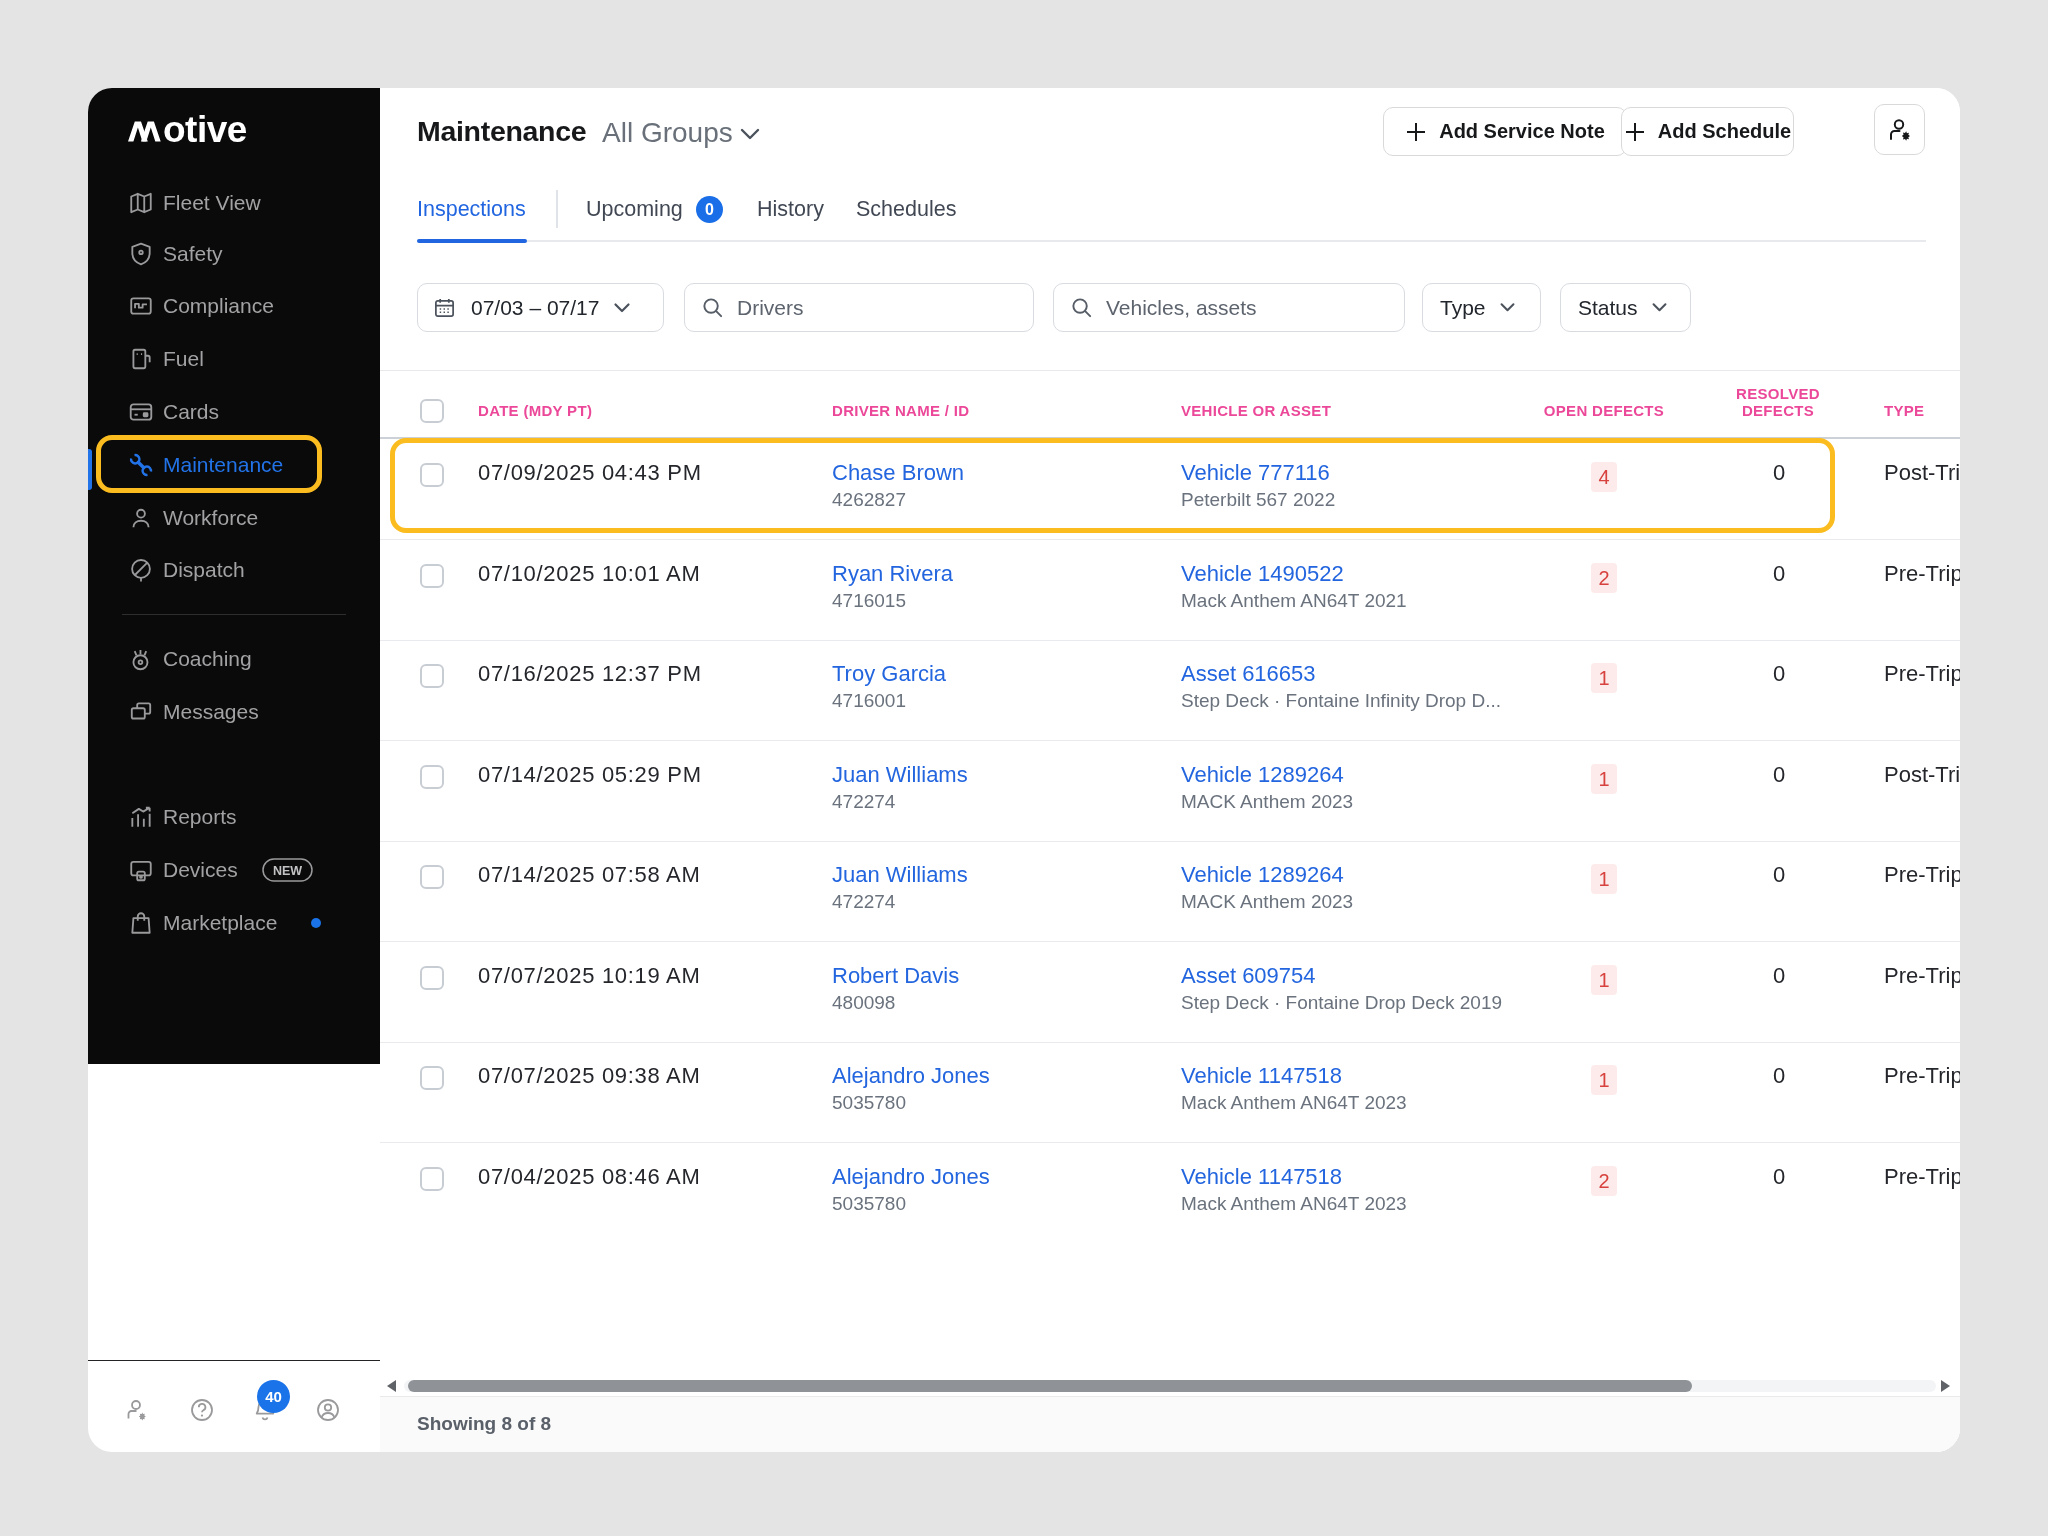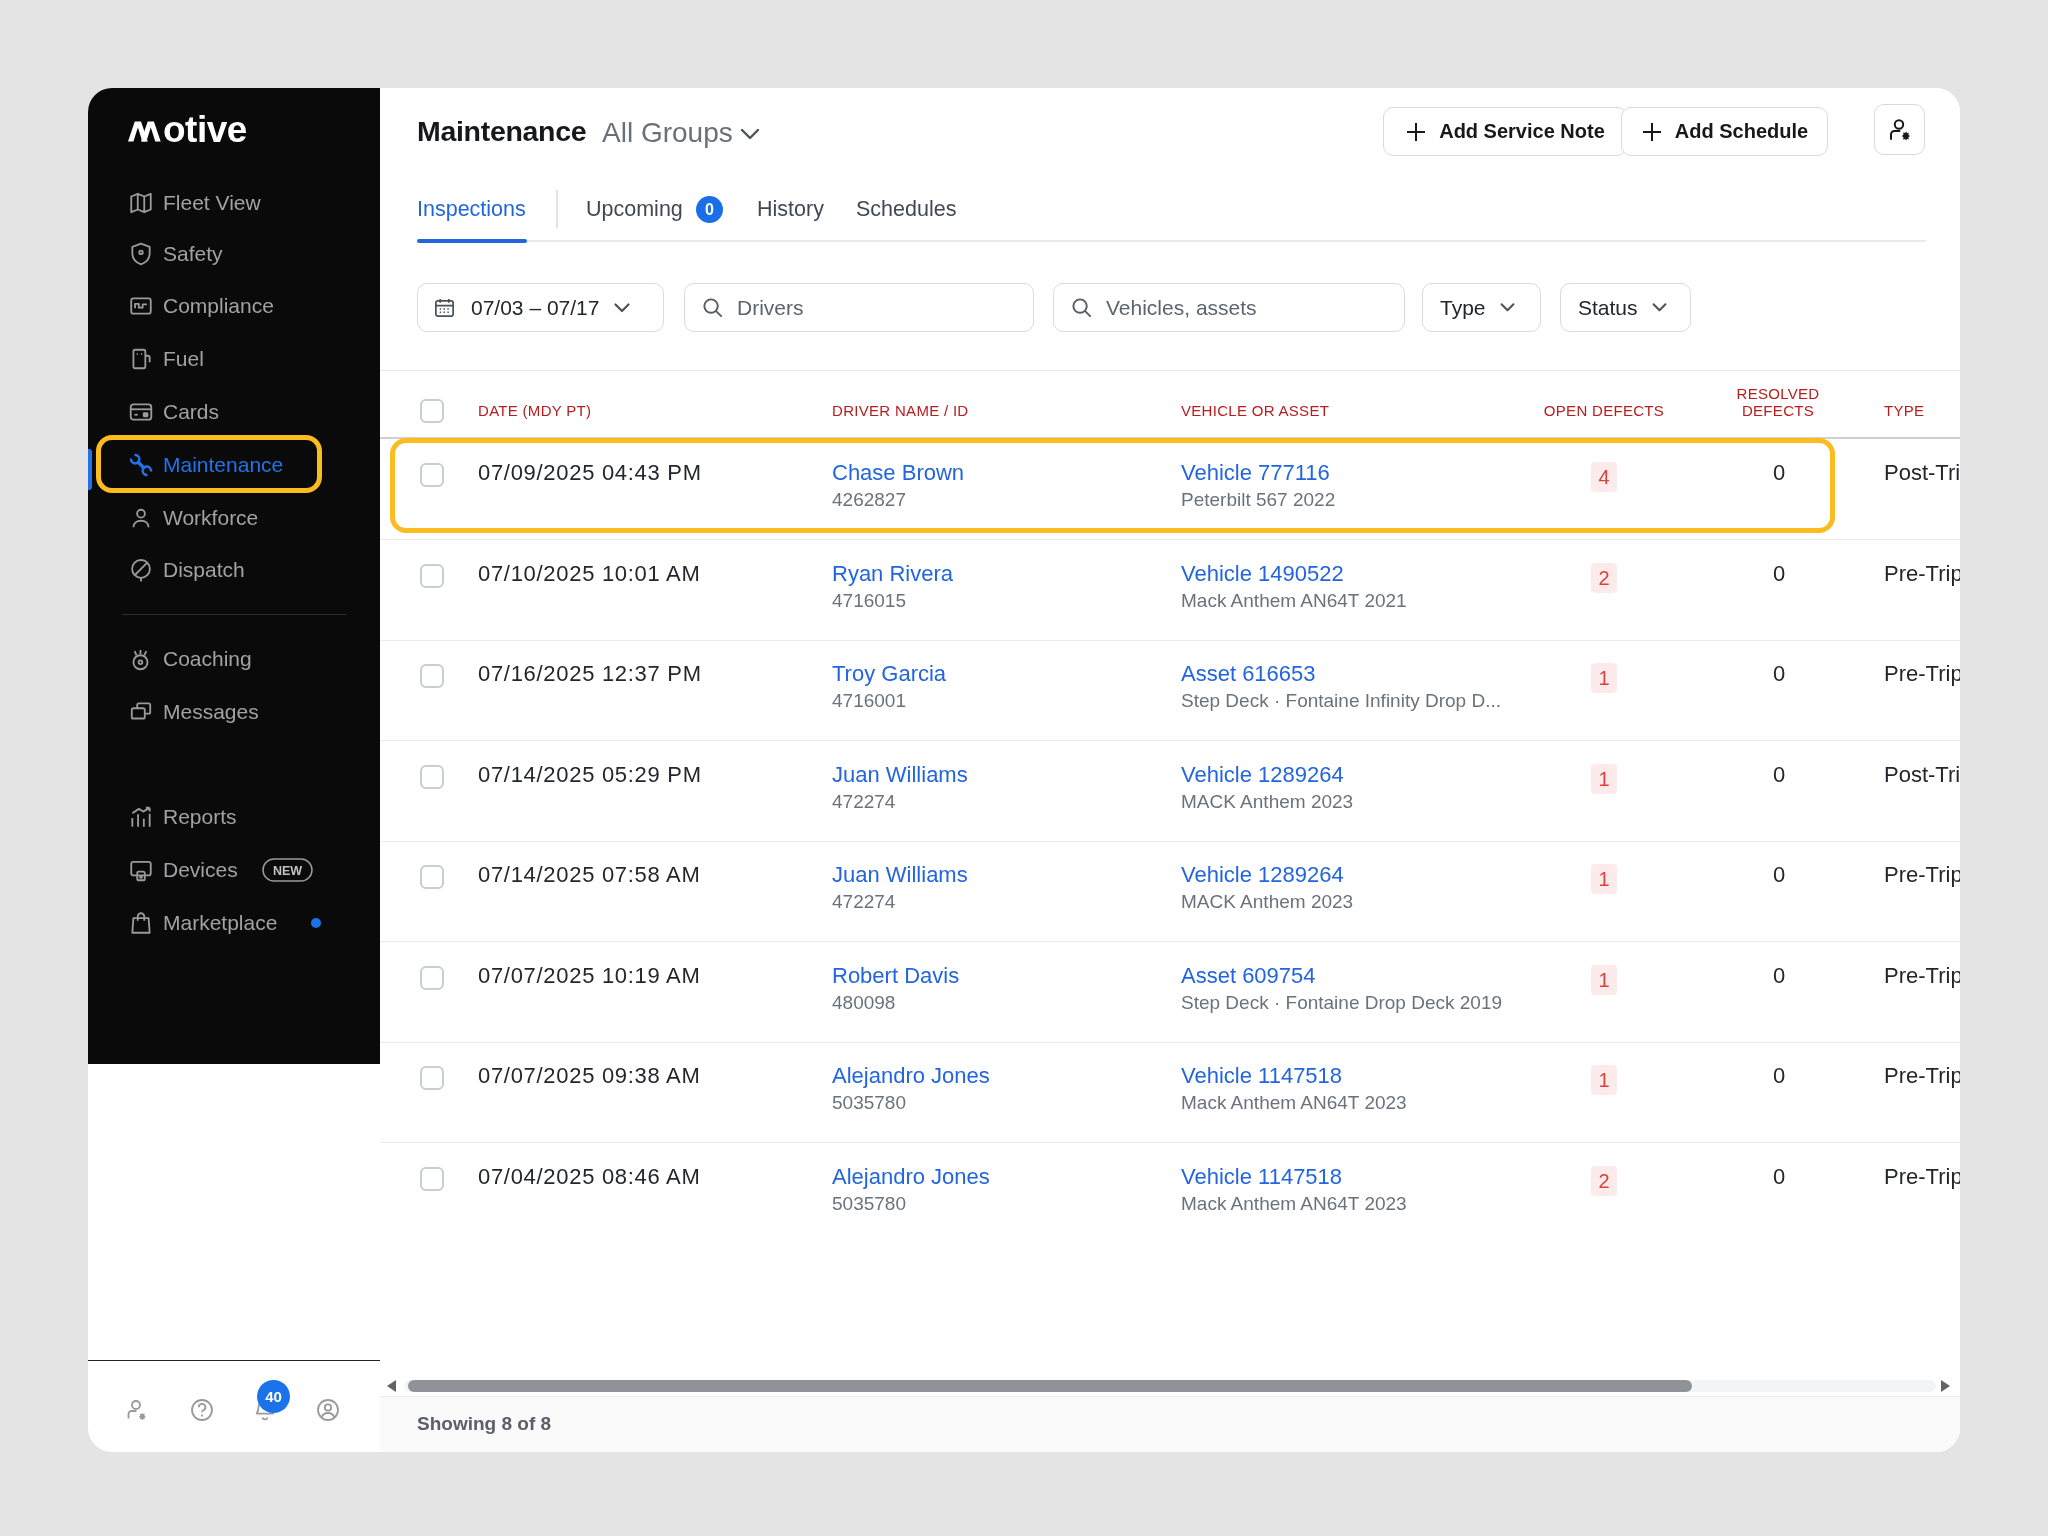--- a/index.html
+++ b/index.html
@@ -26,21 +26,21 @@
   .tabs-line { position:absolute; left:37px; top:152px; width:1509px; height:2px; background:#e7e9ec; }
   .tab { position:absolute; top:109px; font-size:21.5px; color:#414854; }
   .tab.active { color:#2166e0; }
   .tab-underline { position:absolute; left:37px; top:151px; width:110px; height:3.5px; background:#2166e0; border-radius:2px; }
   .tab-sep { position:absolute; left:176px; top:102px; width:2px; height:38px; background:#e0e3e7; }
   .tab-badge { position:absolute; left:316px; top:108px; width:27px; height:27px; border-radius:50%; background:#1a6fe8; color:#fff; font-size:16px; font-weight:700; text-align:center; line-height:27px; }
   .fbox { position:absolute; top:195px; height:49px; border:1.5px solid #d8dbdf; border-radius:10px; background:#fff; display:flex; align-items:center; }
   .tbl-top { position:absolute; left:0; top:282px; width:1580px; height:1px; background:#e7e9ec; }
   .hdr-line { position:absolute; left:0; top:349px; width:1580px; height:2px; background:#ccd1d7; }
   .cb { position:absolute; width:24px; height:24px; border:2px solid #c8cdd3; border-radius:6px; background:#fff; }
-  .hlabel { position:absolute; font-size:15px; font-weight:400; color:#b91c1c; letter-spacing:0.3px; line-height:17px; }
+  .hlabel { position:absolute; font-size:15px; font-weight:700; color:#ec4899; letter-spacing:0.3px; line-height:17px; }
   .row { position:absolute; left:0; width:1580px; height:101px; border-bottom:1px solid #e8eaed; }
   .row .date { position:absolute; left:98px; top:21px; font-size:22px; letter-spacing:0.7px; color:#24262b; }
   .row .link { position:absolute; font-size:22px; color:#2265df; top:21px; }
   .row .sub { position:absolute; top:50px; font-size:19px; color:#6a727d; }
   .row .defbadge { position:absolute; left:1211px; top:23px; width:26px; height:30px; background:#fcebea; border-radius:4px; color:#d7423f; font-size:20px; text-align:center; line-height:30px; }
   .row .resolved { position:absolute; left:1388px; top:21px; width:22px; text-align:center; font-size:22px; color:#24262b; }
   .row .type { position:absolute; left:1504px; top:21px; font-size:22px; color:#24262b; white-space:nowrap; }
   .rowhl { position:absolute; left:10px; top:350px; width:1445px; height:95px; border:5px solid #fbbc20; border-radius:16px; z-index:5; }
   .sb-track { position:absolute; left:24px; top:1292px; width:1532px; height:12px; background:#f3f4f5; border-radius:6px; }
   .sb-thumb { position:absolute; left:28px; top:1292px; width:1284px; height:12px; background:#8f9398; border-radius:6px; }
@@ -196,21 +196,21 @@
     <svg class="ag-chev" width="22" height="14" viewBox="0 0 22 14" fill="none" stroke="#4b525c" stroke-width="2.4" stroke-linecap="round" stroke-linejoin="round">
         <path d="M3 3 L11 11 L19 3"></path>
       </svg>
 
     <div class="btn" style="left:1003px;width:244px">
       <svg width="22" height="22" viewBox="0 0 22 22" fill="none" stroke="#17181a" stroke-width="2">
           <path d="M11 2 V20 M2 11 H20"></path>
         </svg>
       <span>Add Service Note</span>
     </div>
-    <div class="btn" style="left:1241px;width:207px">
+    <div class="btn" style="left:1241px;width:173px">
       <svg width="22" height="22" viewBox="0 0 22 22" fill="none" stroke="#17181a" stroke-width="2">
           <path d="M11 2 V20 M2 11 H20"></path>
         </svg>
       <span>Add Schedule</span>
     </div>
     <div class="iconbtn">
       <svg width="28" height="28" viewBox="0 0 28 28" fill="none" stroke="#17181a" stroke-width="2" stroke-linecap="round" stroke-linejoin="round">
           <circle cx="13" cy="8.5" r="4.2"></circle>
           <path d="M5 23 V18.5 C5 16.6 6.6 15 8.5 15 H13.5"></path>
           <path d="M20.2 15.2 L20.9 17.2 L23 16.8 L22.3 18.8 L24 20 L22.3 21.2 L23 23.2 L20.9 22.8 L20.2 24.8 L19 23.1 L16.9 23.4 L17.6 21.4 L15.9 20 L17.6 18.6 L16.9 16.6 L19 17 Z" fill="#17181a" stroke="none"></path>

